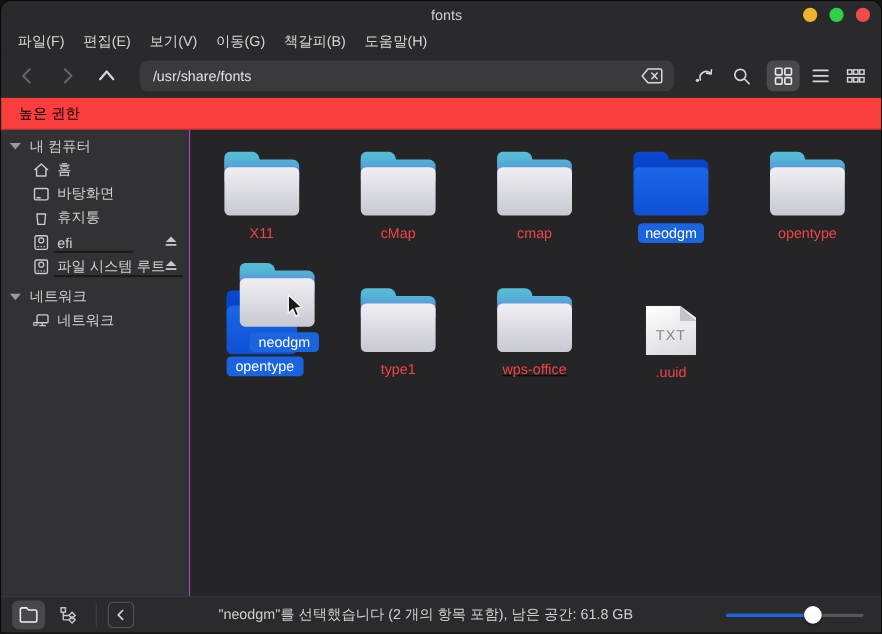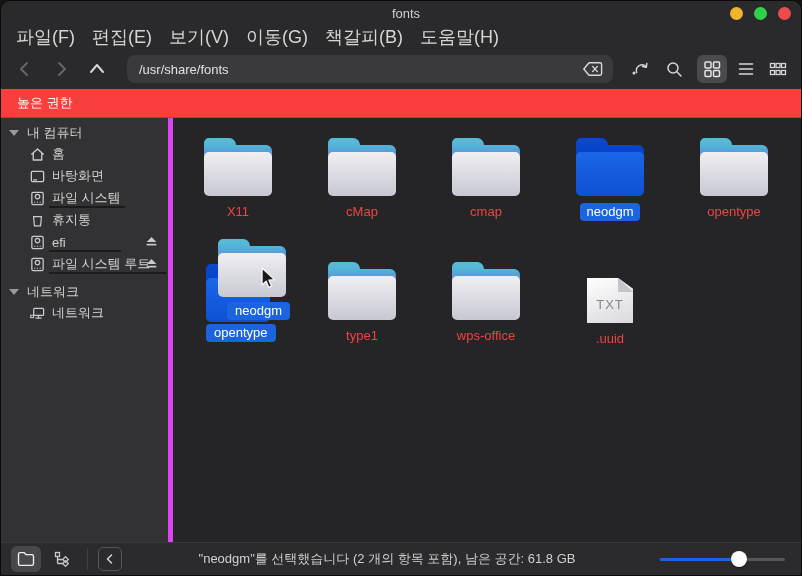--- a/index.html
+++ b/index.html
@@ -10,41 +10,41 @@
   
   .titlebar{ height:25px; background:#2a2a2c; position:relative; flex:0 0 auto; }
   .titlebar-title{ position:absolute; left:0; right:16px; top:0; height:25px; line-height:25px;
                    text-align:center; color:#cfcfd1; font-size:13px;margin-left:26px; }
   .traffic{ position:absolute; right:10px; top:6px; display:flex; gap:11px; }
   .dot{ width:13px; height:13px; border-radius:50%; }
   .dot.y{ background:#f0b32e; } .dot.g{ background:#30d14a; } .dot.r{ background:#ee4b4b; }
 
   
   .menubar{ height:23px; background:#2a2a2c; display:flex; align-items:center; padding-left:8px; flex:0 0 auto; }
-  .menu-item{ color:#d6d6d6; font-size:18px; padding:0 7px; margin-right:3px; line-height:23px; cursor:default; }
+  .menu-item{ color:#d6d6d6; font-size:13px; padding:0 7px; margin-right:3px; line-height:23px; cursor:default; }
 
   
   .toolbar{ height:40px; background:#2a2a2c; display:flex; align-items:center; padding:0 10px; flex:0 0 auto; }
   .nav-btn{ width:28px; height:28px; display:flex; align-items:center; justify-content:center; margin-right:8px; }
   .nav-btn.up{ margin-right:16px; }
   .pathbar{ flex:1; height:28px; background:#3a3a3d; border-radius:8px; position:relative;
             display:flex; align-items:center; padding:0 34px 0 12px; }
   .path-text{ color:#e2e2e4; font-size:13px; white-space:nowrap; overflow:hidden;text-align:center; }
   .clear-btn{ position:absolute; right:5px; top:3px; width:30px; height:22px; display:flex; align-items:center; justify-content:center; border-radius:5px; }
   .tool-ic{ width:26px; height:26px; display:flex; align-items:center; justify-content:center; border-radius:6px; }
   .sp14{ margin-left:14px; } .sp8{ margin-left:8px; } .sp10{ margin-left:10px; } .sp6{ margin-left:6px; }
   .tool-ic.active{ background:#4a4a4e; width:30px; height:28px; }
 
   
-  .banner{ height:29px; background:#fa3d3d; color:#ffffff; font-size:13px; display:flex; align-items:center;
+  .banner{ height:29px; background:#fa3d3d; color:#000000; font-size:13px; display:flex; align-items:center;
            padding-left:16px; flex:0 0 auto; border-bottom:1px solid #d22f2f; }
 
   
   .content{ flex:1; display:flex; min-height:0; }
-  .sidebar{ width:172px; background:#323234; border-right:5px solid #d946ef; padding-top:4px;
+  .sidebar{ width:172px; background:#323234; border-right:1px solid #d946ef; padding-top:4px;
             font-size:13px; color:#d2d2d2; flex:0 0 auto; overflow:hidden; }
   .tree-section{ display:flex; align-items:center; height:21px; padding-left:8px; color:#cfcfcf; }
   .caret{ width:0; height:0; border-left:5px solid transparent; border-right:5px solid transparent;
           border-top:6px solid #9a9a9c; margin-right:8px; }
   .tree-item{ display:flex; align-items:center; height:22px; padding-left:28px; position:relative; }
   .tree-item .ic{ width:17px; height:17px; margin-right:6px; display:flex; align-items:center; justify-content:center; }
   .usage{ position:absolute; left:48px; bottom:1px; height:2px; background:#1b1b1c; }
   .usage .used{ height:2px; background:#1a64e6; }
   .u-fs{ width:76px; } .u-fs .used{ width:37px; }
   .u-root{ width:117px; } .u-root .used{ width:48px; }
@@ -217,31 +217,20 @@
           <svg width="17" height="17" viewBox="0 0 18 18">
               <rect x="2.5" y="3.5" width="13" height="11" rx="1.2" fill="none" stroke="#cccccf" stroke-width="1.4"></rect>
               <path d="M4.5 12.5 h4" stroke="#cccccf" stroke-width="1.4"></path>
             </svg>
         </span>
         <span>바탕화면</span>
       </div>
       <div class="tree-item">
         <span class="ic">
           <svg width="17" height="17" viewBox="0 0 18 18">
-              <rect x="3" y="2.5" width="12" height="13" rx="1.4" fill="none" stroke="#cccccf" stroke-width="1.3"></rect>
-              <circle cx="9" cy="7" r="2.4" fill="none" stroke="#cccccf" stroke-width="1.2"></circle>
-              <path d="M5.5 13 h1.2 M8.4 13 h1.2 M11.3 13 h1.2" stroke="#cccccf" stroke-width="1.2"></path>
-            </svg>
-        </span>
-        <span>파일 시스템</span>
-        <span class="usage u-fs"><span class="used"></span></span>
-      </div>
-      <div class="tree-item">
-        <span class="ic">
-          <svg width="17" height="17" viewBox="0 0 18 18">
               <path d="M4.8 4.8 h8.4 l-1 10 h-6.4 z" fill="none" stroke="#cccccf" stroke-width="1.3" stroke-linejoin="round"></path>
             </svg>
         </span>
         <span>휴지통</span>
       </div>
 
       <div class="tree-item">
         <span class="ic">
           <svg width="17" height="17" viewBox="0 0 18 18">
               <rect x="3" y="2.5" width="12" height="13" rx="1.4" fill="none" stroke="#cccccf" stroke-width="1.3"></rect>
@@ -352,21 +341,21 @@
       </svg>
 
       <div class="cell" style="left:134px;top:144px;">
         <div class="ficon">
             <div class="tab"></div>
             <div class="back"></div>
             <div class="front"></div>
           </div>
         <div class="flabel">type1</div>
       </div>
-      <div class="cell" style="left:258px;top:144px;">
+      <div class="cell" style="left:258px;top:144px;text-decoration:underline;">
         <div class="ficon">
             <div class="tab"></div>
             <div class="back"></div>
             <div class="front"></div>
           </div>
         <div class="flabel">wps-office</div>
       </div>
       <div class="cell" style="left:382px;top:144px;">
         <div class="txticon">
           <div class="txt-page"></div>

